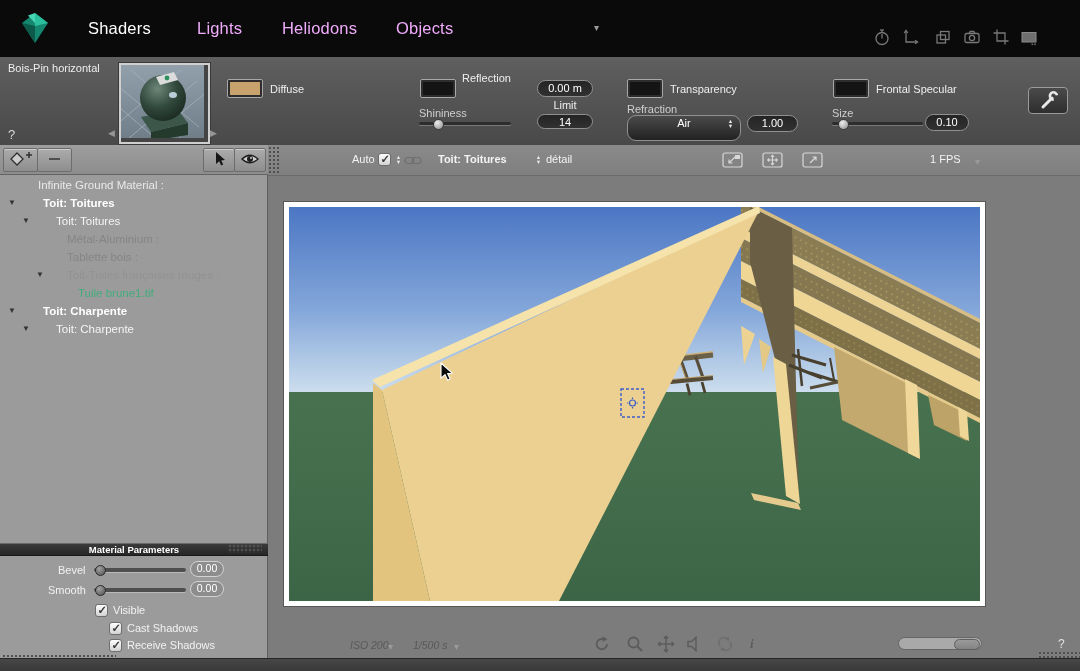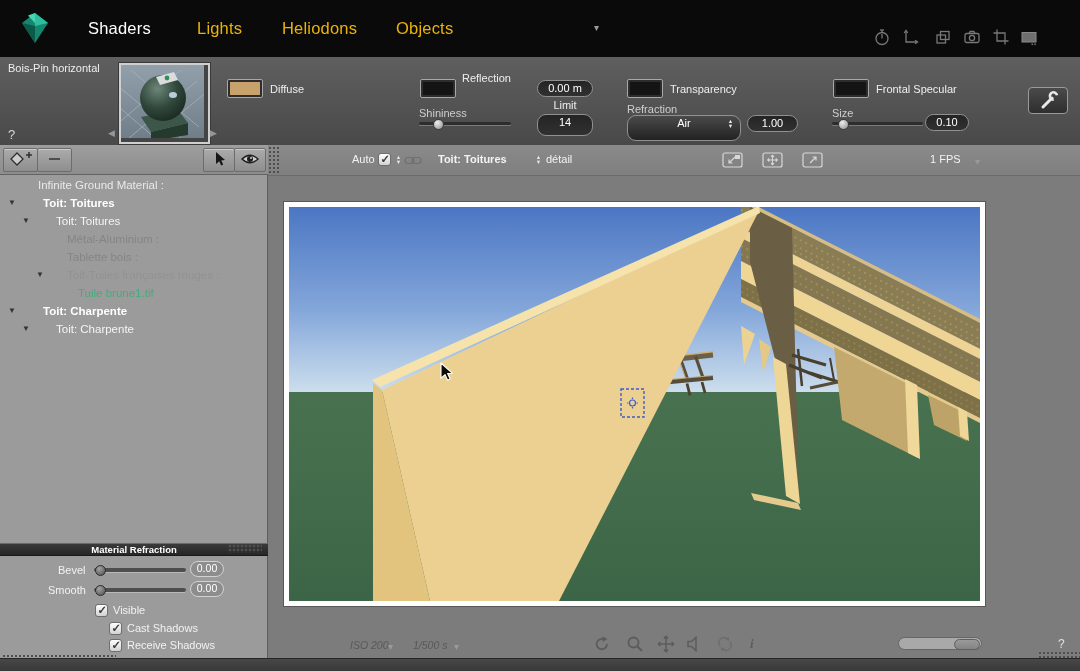--- a/index.html
+++ b/index.html
@@ -4,21 +4,21 @@
 <style>
   html,body{margin:0;padding:0;background:#1a1a1a}
   #stage{position:relative;width:1080px;height:671px;overflow:hidden;
          font-family:"Liberation Sans",sans-serif;background:#7c7c7c;
          -webkit-font-smoothing:antialiased}
   .ab{position:absolute}
   .nw{white-space:nowrap}
 
   
   #topbar{left:0;top:0;width:1080px;height:57px;background:#0a0a0a;border-bottom:4px solid #22c55e}
-  .tab{top:0;height:57px;line-height:57px;font-size:16.5px;color:#eab308;letter-spacing:.2px}
+  .tab{top:0;height:57px;line-height:57px;font-size:16.5px;color:#f0abfc;letter-spacing:.2px}
   .tab.active{color:#fff}
   .caret::after{content:"▾";font-size:10px;color:#9a9a9a}
 
   
   #shaderbar{left:0;top:57px;width:1080px;height:88px;
              background:linear-gradient(#5f5f5f,#494949);border-bottom:1px solid #3a3a3a}
   .lbl{font-size:11px;color:#eee}
   .dim{color:#cfcfcf}
   .dfield{background:linear-gradient(#242424,#313131);border:1px solid #909090;border-radius:9px;
           color:#fff;font-size:11px;text-align:center;box-sizing:border-box}
@@ -172,21 +172,21 @@
 
     <div class="ab swatch" style="left:420px;top:22px;width:36px;height:19px">
         <i style="background:#141414"></i>
       </div>
     <div class="ab lbl nw" style="left:462px;top:15px">Reflection</div>
     <div class="ab lbl nw dim" style="left:419px;top:50px">Shininess</div>
     <div class="ab track" style="left:419px;top:65px;width:92px"></div>
     <div class="ab thumb" style="left:433px;top:62px"></div>
     <div class="ab dfield" style="left:537px;top:23px;width:56px;height:17px;line-height:15px">0.00 m</div>
     <div class="ab lbl nw" style="left:537px;top:42px;width:56px;text-align:center">Limit</div>
-    <div class="ab dfield" style="left:537px;top:57px;width:56px;height:22px;line-height:15px">14</div>
+    <div class="ab dfield" style="left:537px;top:57px;width:56px;height:15px;line-height:15px">14</div>
 
     <div class="ab swatch" style="left:627px;top:22px;width:36px;height:19px">
         <i style="background:#141414"></i>
       </div>
     <div class="ab lbl nw" style="left:670px;top:26px">Transparency</div>
     <div class="ab lbl nw dim" style="left:627px;top:46px">Refraction</div>
     <div class="ab dfield" style="left:627px;top:58px;width:114px;height:26px;line-height:15px;background:linear-gradient(#4a4a4a,#222)">
       <span>Air</span>
       <span class="stepper ab" style="right:5px;top:1px"></span>
     </div>
@@ -265,21 +265,21 @@
       </div>
     <div class="ab trow bold" style="top:157px">
         <span class="ab tri" style="left:8px">▼</span>
         <span class="ab nw" style="left:43px">Toit: Charpente</span>
       </div>
     <div class="ab trow" style="top:175px;color:#f4f4f4">
         <span class="ab tri" style="left:22px">▼</span>
         <span class="ab nw" style="left:56px">Toit: Charpente</span>
       </div>
 
-    <div id="mpheader" class="ab" style="left:0;top:398px;width:268px;height:11px">Material Refraction</div>
+    <div id="mpheader" class="ab" style="left:0;top:398px;width:268px;height:11px">Material Parameters</div>
     <div class="ab grip" style="left:228px;top:399px;width:34px;height:9px"></div>
 
     <div class="ab mplbl nw" style="left:58px;top:419px">Bevel</div>
     <div class="ab strack" style="left:94px;top:423px;width:92px"></div>
     <div class="ab thumb dark" style="left:95px;top:420px"></div>
     <div class="ab lfield" style="left:190px;top:416px;width:34px;height:16px;line-height:13px">0.00</div>
 
     <div class="ab mplbl nw" style="left:48px;top:439px">Smooth</div>
     <div class="ab strack" style="left:94px;top:443px;width:92px"></div>
     <div class="ab thumb dark" style="left:95px;top:440px"></div>

